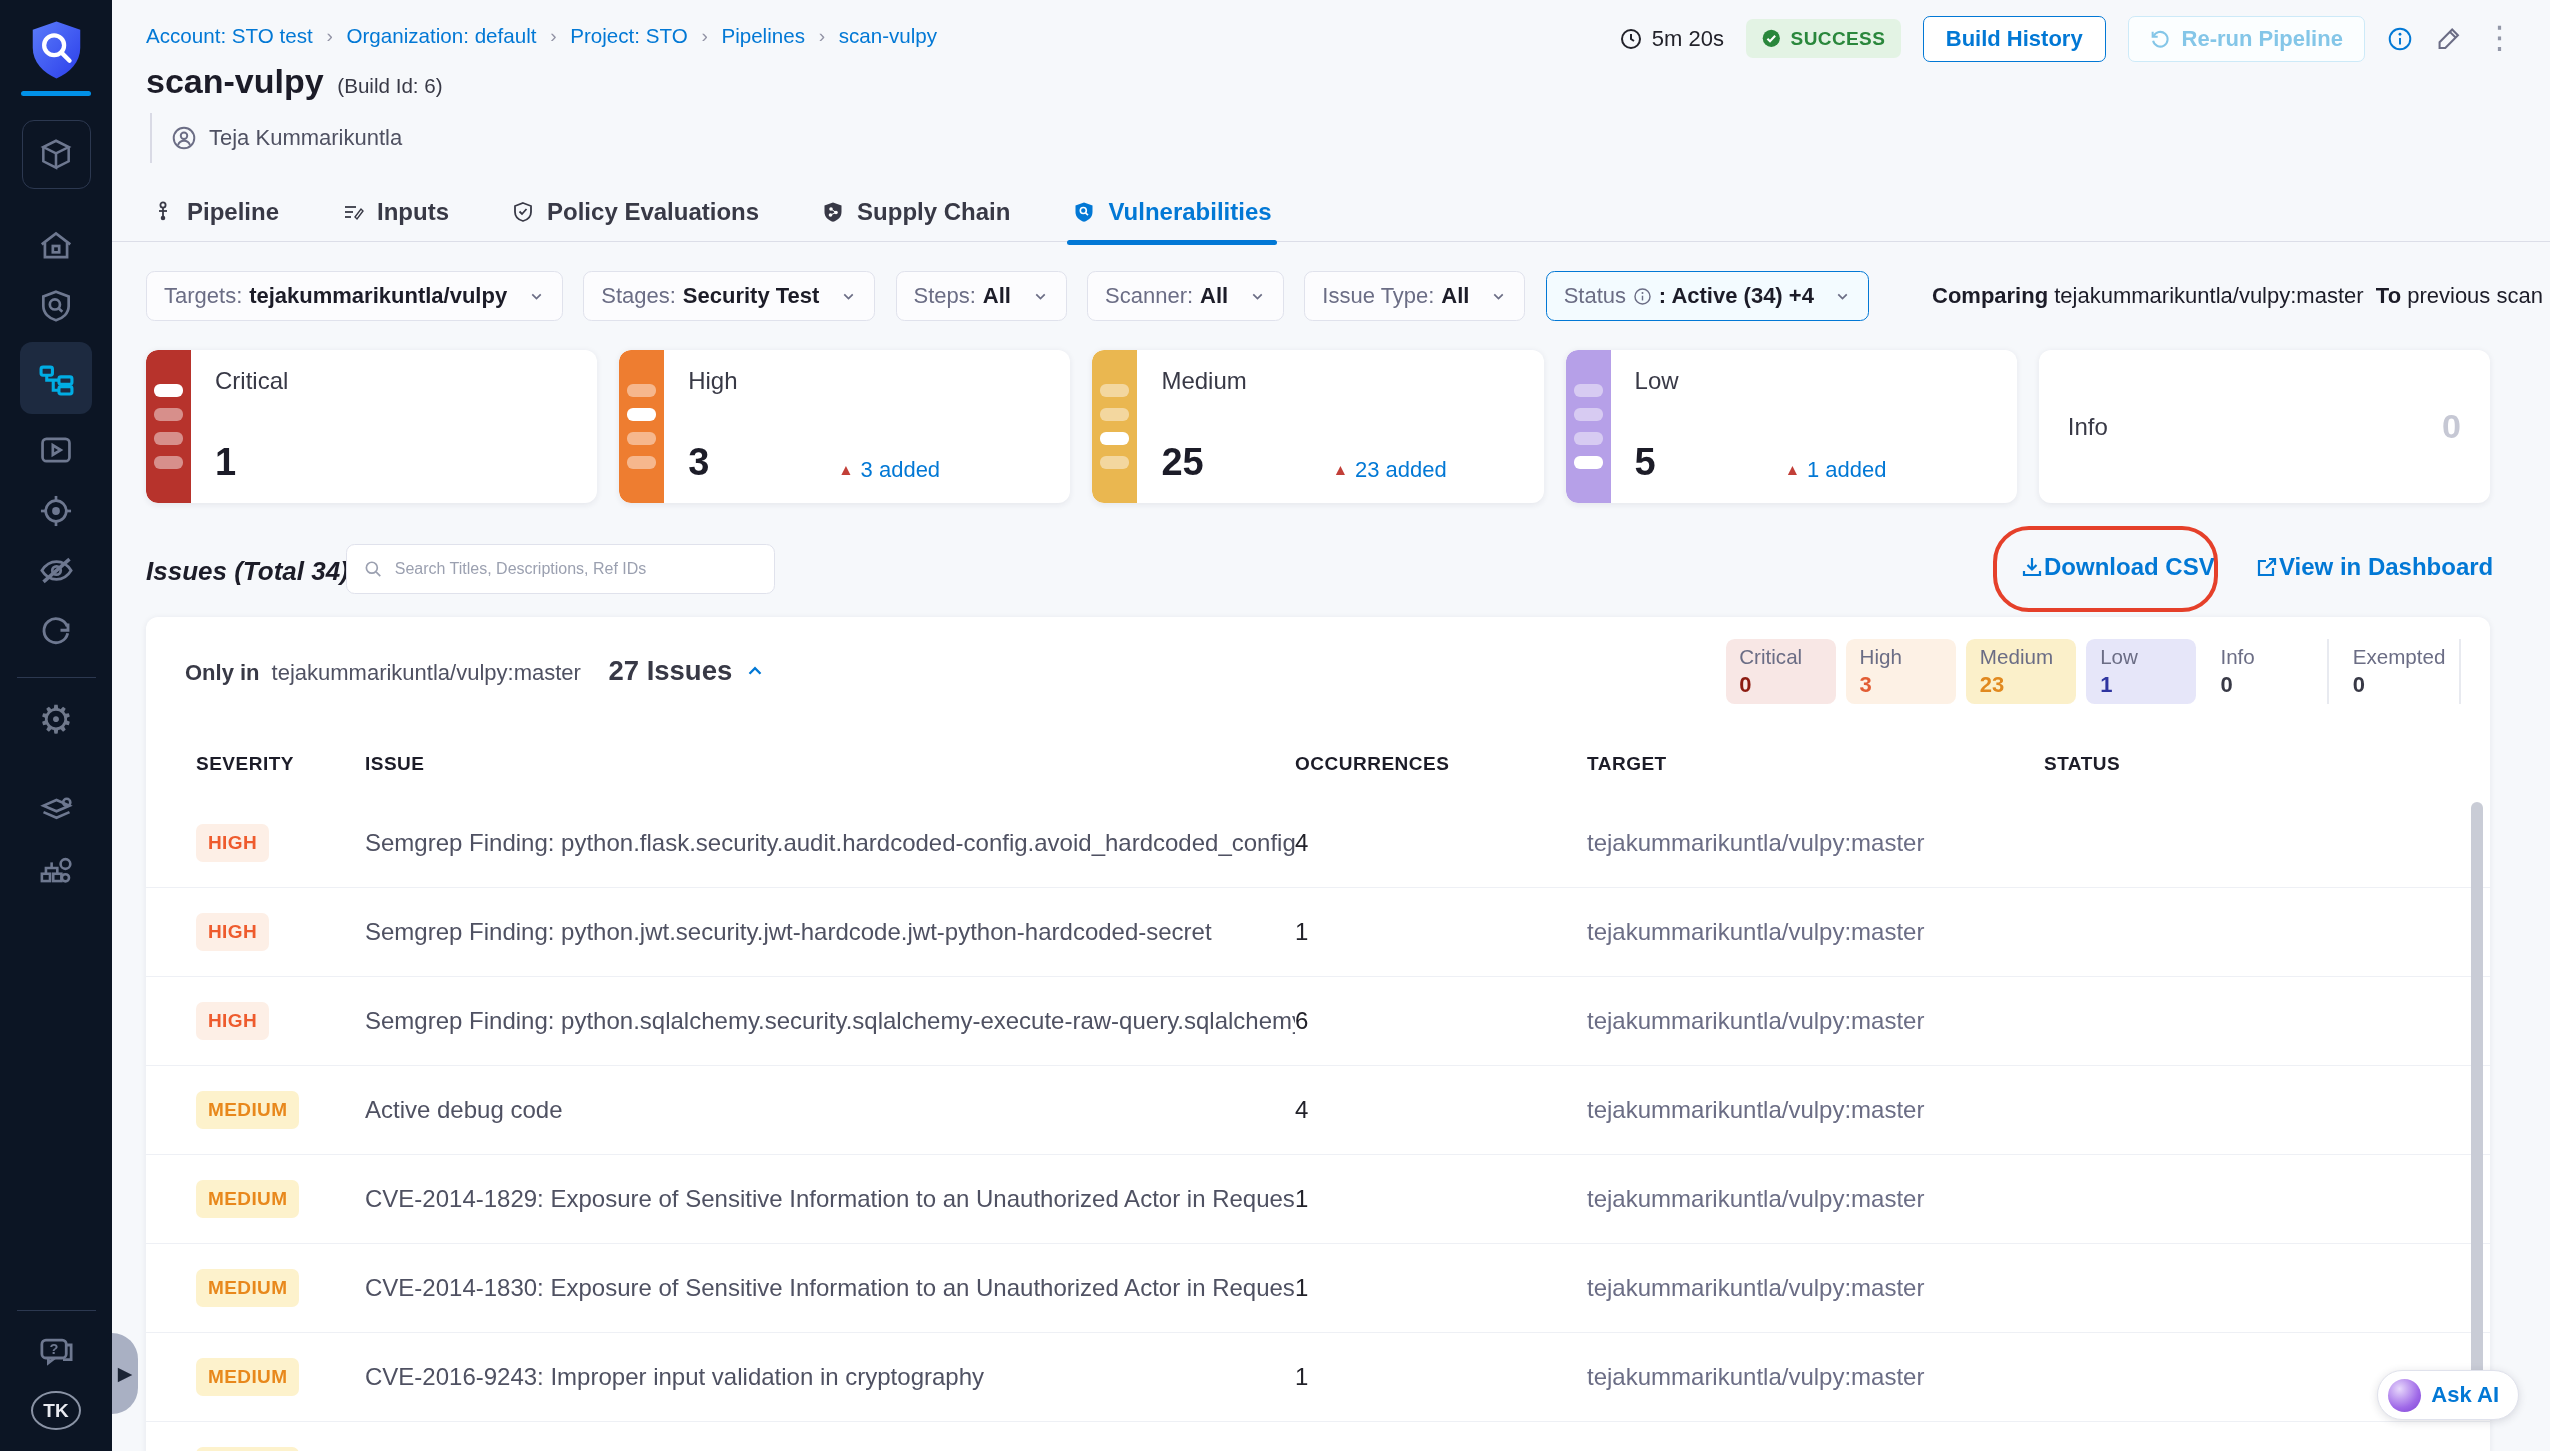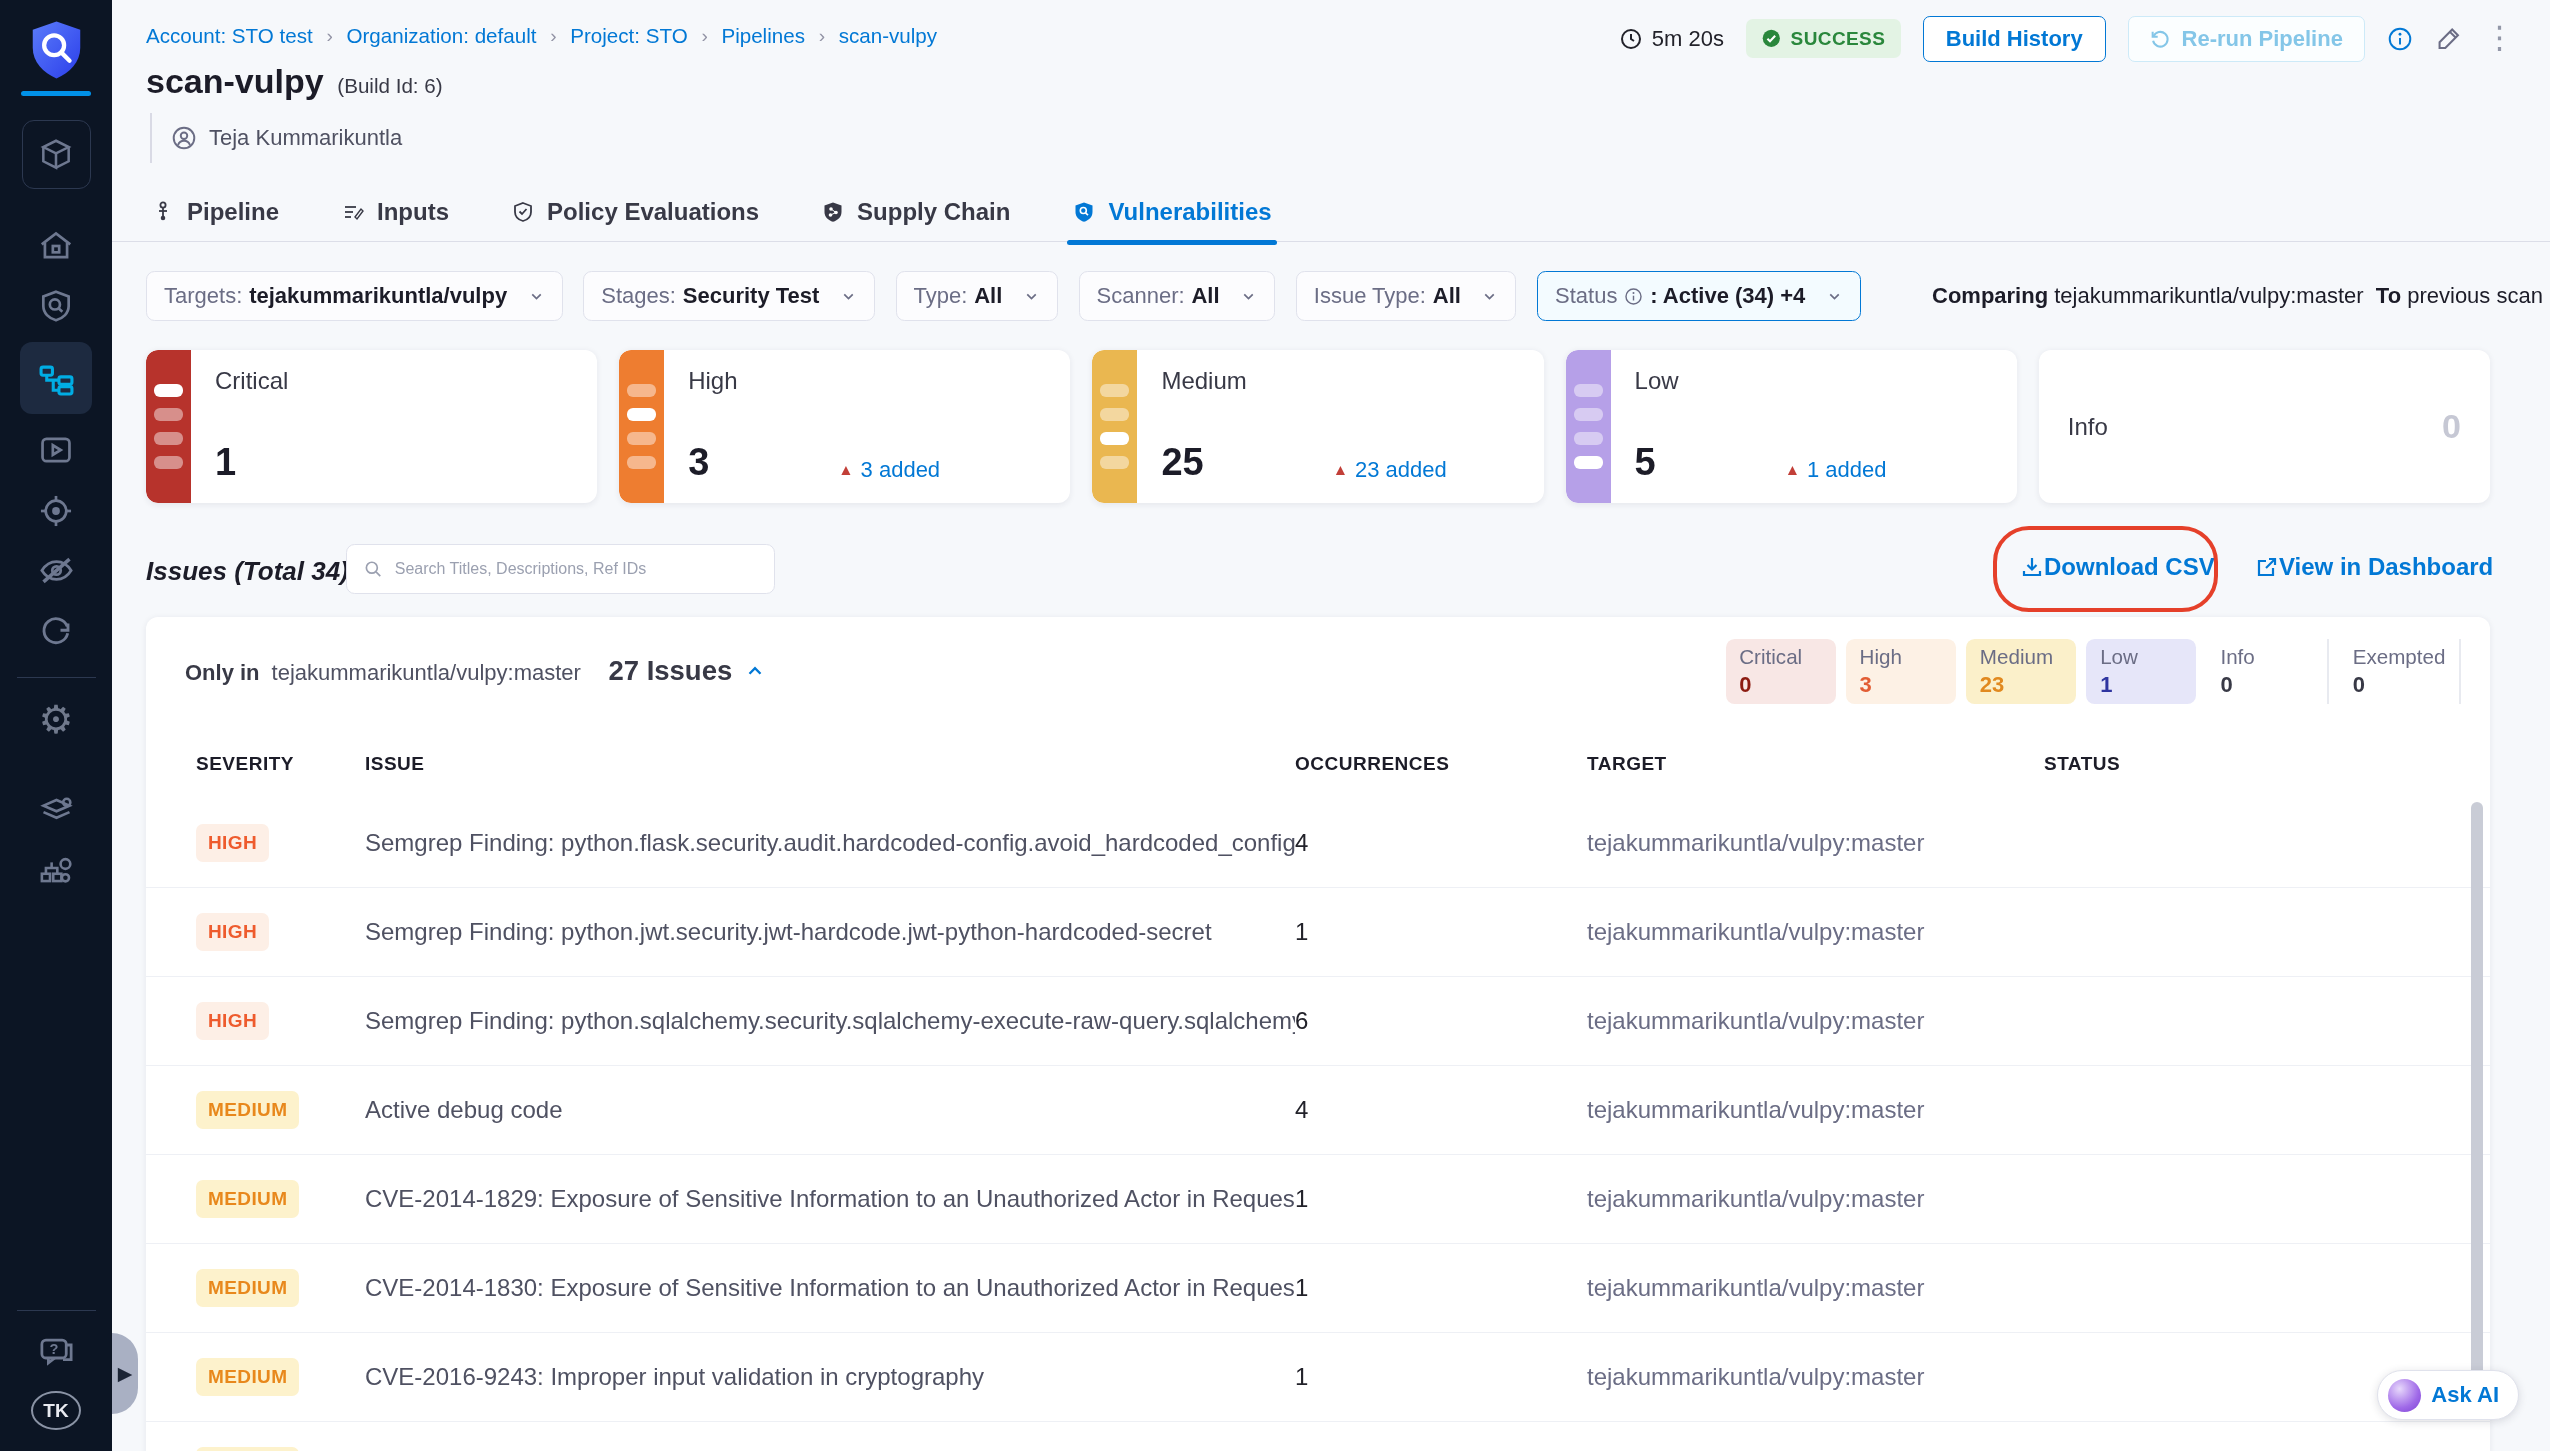--- a/index.html
+++ b/index.html
@@ -350,21 +350,21 @@
         </svg>
     </div>
     <div class="pill">
       <span class="plabel">Stages:</span>
         <span class="pvalue">Security Test</span>
       <svg class="chev" width="17" height="17" viewBox="0 0 24 24" fill="none" stroke="currentColor" stroke-width="2.4">
           <path d="M6 9 L12 15 L18 9"></path>
         </svg>
     </div>
     <div class="pill">
-      <span class="plabel">Type:</span>
+      <span class="plabel">Steps:</span>
         <span class="pvalue">All</span>
       <svg class="chev" width="17" height="17" viewBox="0 0 24 24" fill="none" stroke="currentColor" stroke-width="2.4">
           <path d="M6 9 L12 15 L18 9"></path>
         </svg>
     </div>
     <div class="pill">
       <span class="plabel">Scanner:</span>
         <span class="pvalue">All</span>
       <svg class="chev" width="17" height="17" viewBox="0 0 24 24" fill="none" stroke="currentColor" stroke-width="2.4">
           <path d="M6 9 L12 15 L18 9"></path>

